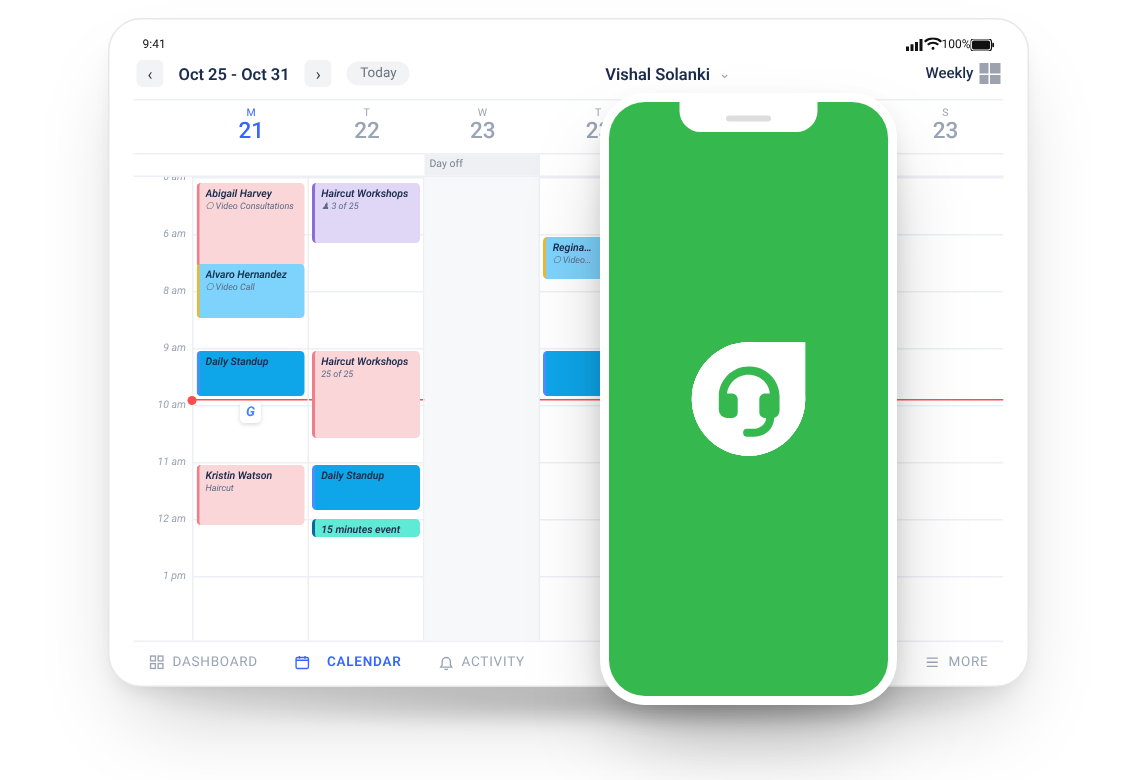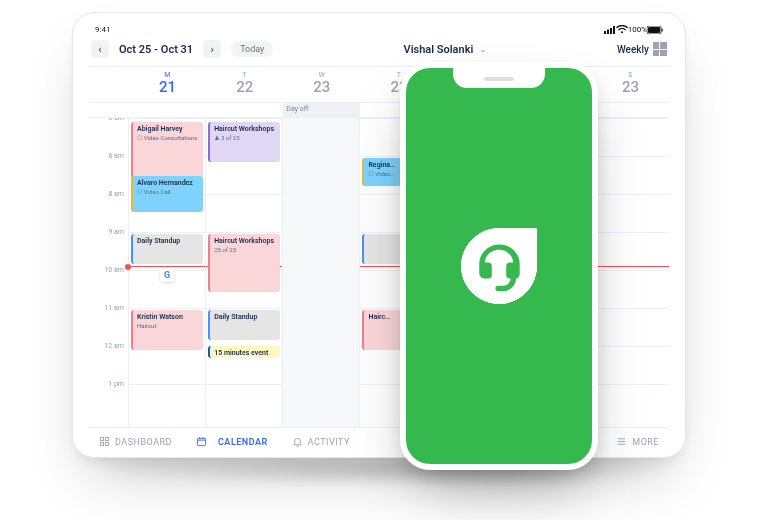--- a/index.html
+++ b/index.html
@@ -69,21 +69,21 @@
 
   .allday {
     display: grid; grid-template-columns: 40px repeat(7, 1fr);
     border-bottom: 1px solid #eceff3;
     font-size: 7px;
   }
   .allday > div { padding: 2px 3px; min-height: 14px; }
   .dayoff { background: #eef0f3; color: #7a8394; }
 
   
-  .cal-wrap { position: relative; flex: 1; overflow: hidden; }
+  .cal-wrap { position: relative; flex: 1; overflow: hidden; font-style: italic; }
   .cal {
     display: grid;
     grid-template-columns: 40px repeat(7, 1fr);
     height: 100%;
     font-size: 7px;
   }
   .time-col { border-right: 1px solid #eceff3; }
   .time-label { height: 38px; text-align: right; padding-right: 4px; color: #98a2b3; font-size: 7px; position: relative; top: -4px; }
   .day-col { border-right: 1px solid #eceff3; position: relative; }
   .day-col:last-child { border-right: none; }
@@ -92,23 +92,23 @@
   .ev {
     position: absolute; left: 2px; right: 2px;
     border-radius: 3px; padding: 3px 4px;
     font-size: 7px; line-height: 1.2; overflow: hidden;
     color: #1b2b4b; cursor: pointer;
   }
   .ev .t { font-weight: 600; white-space: nowrap; overflow: hidden; text-overflow: ellipsis; }
   .ev .s { color: #5b6b86; font-size: 6px; white-space: nowrap; overflow: hidden; text-overflow: ellipsis; margin-top:1px;}
   .c-pink   { background: #fbd6d8; border-left: 2px solid #ee7e8a; }
   .c-yellow { background: #7dd3fc; border-left: 2px solid #e7b93a; }
-  .c-blue   { background: #e5e5e5; border-left: 2px solid #4b8dff; }
+  .c-blue   { background: #0ea5e9; border-left: 2px solid #4b8dff; }
   .c-purple { background: #e0d7f7; border-left: 2px solid #8b6dd9; }
-  .c-grey   { background: #fef9c3; border-left: 2px solid #0369a1; }
+  .c-grey   { background: #5eead4; border-left: 2px solid #0369a1; }
 
   .now-line { position: absolute; left: 40px; right: 0; height: 0; border-top: 1.5px solid #ff4d4f; }
   .now-line::before { content:''; position:absolute; left:-4px; top:-3px; width:6px; height:6px; background:#ff4d4f; border-radius:50%; }
 
   .google-badge { position:absolute; width:14px; height:14px; background:#fff; border-radius:3px; box-shadow:0 1px 3px rgba(0,0,0,.15); display:flex; align-items:center; justify-content:center; font-size:9px; font-weight:700; pointer-events:none;}
   .google-badge span:nth-child(1){color:#4285f4}
   .google-badge span:nth-child(2){color:#ea4335}
   .google-badge span:nth-child(3){color:#fbbc05}
   .google-badge span:nth-child(4){color:#34a853}
 
@@ -312,23 +312,20 @@
       </div>
 
       <div class="day-col" style="background:#f7f8fa"></div>
 
       <div class="day-col">
         <div class="ev c-yellow" style="top:40px;height:28px">
             <div class="t">Regina…</div>
             <div class="s">⎔ Video…</div>
           </div>
         <div class="ev c-blue" style="top:116px;height:30px"></div>
-        <div class="ev c-pink" style="top:192px;height:40px">
-            <div class="t">Hairc…</div>
-          </div>
       </div>
 
       <div class="day-col"></div>
       <div class="day-col"></div>
       <div class="day-col"></div>
     </div>
   </div>
 
   <div class="tabbar">
     <div class="tabbar-left">

